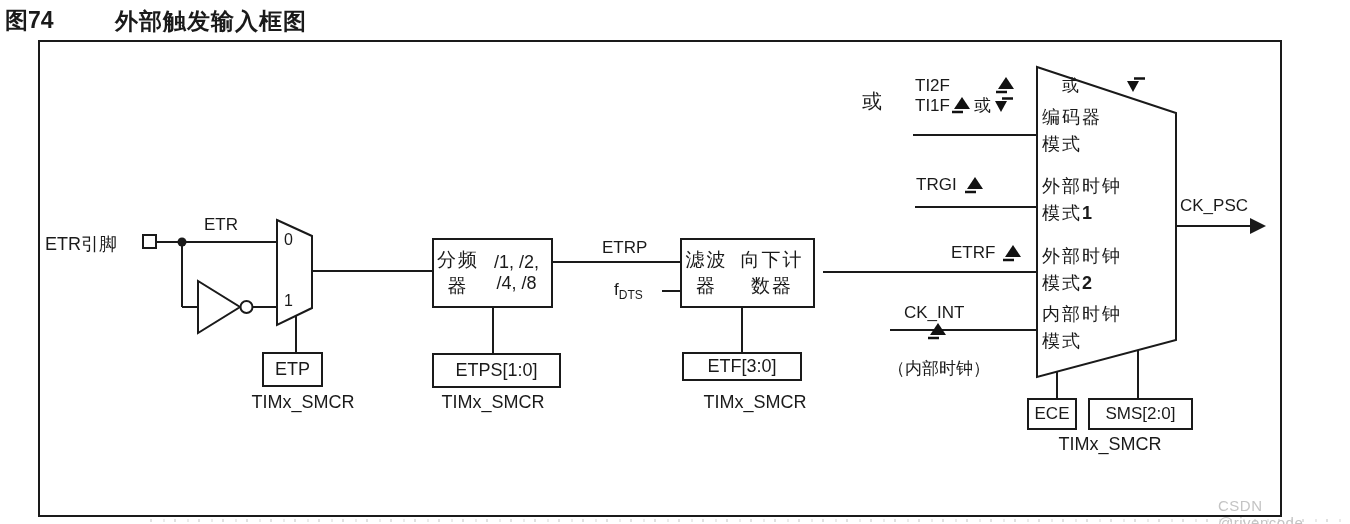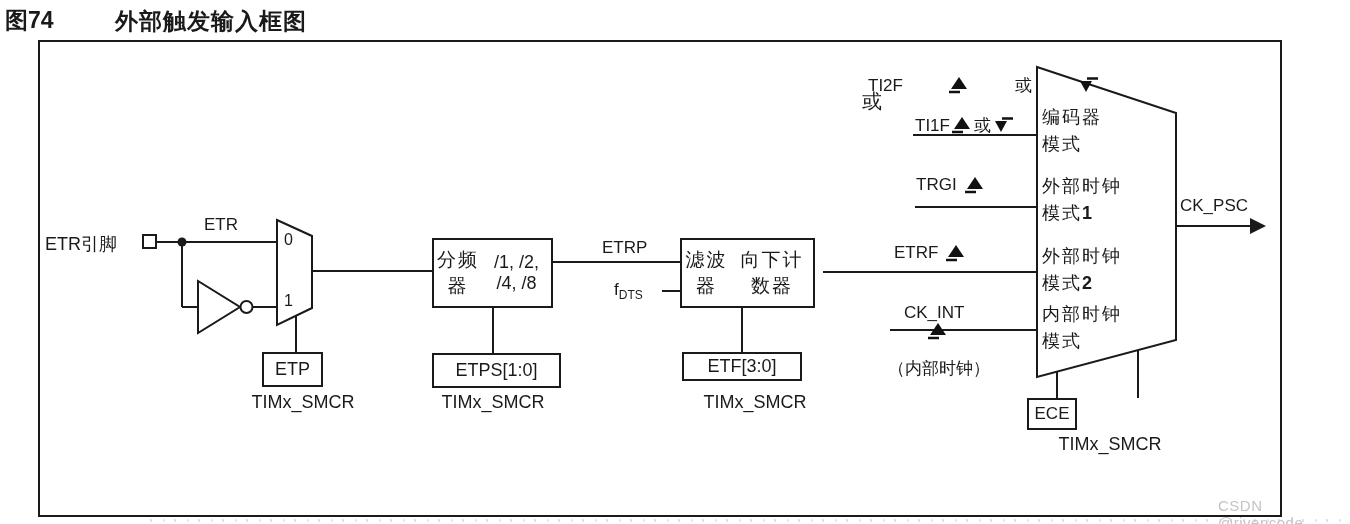--- a/index.html
+++ b/index.html
@@ -98,54 +98,54 @@
     <span class="cjk" style="font-size:19px;">滤波器</span>
     <span class="cjk" style="font-size:19px;">向下计数器</span>
   </div>
   <div class="box t18" style="left:682px;top:352px;width:120px;height:29px;">
     <span>ETF[3:0]</span>
   </div>
   <div class="ctrl-label" style="left:692px;top:392px;width:126px;">TIMx_SMCR</div>
 
   <span class="lbl" style="left:862px;top:88px;font-size:20px;">或</span>
 
-  <div class="row" style="left:868px;top:74px;gap:44px;">
+  <div class="row" style="left:915px;top:74px;gap:44px;">
     <span>TI2F</span>
     <svg width="20" height="17">
         <polygon points="10,0 18,12 2,12" fill="#111"></polygon>
         <line x1="0" y1="15" x2="11" y2="15" stroke="#111" stroke-width="2.5"></line>
       </svg>
     <span>或</span>
     <svg width="20" height="17">
         <line x1="9" y1="1.5" x2="20" y2="1.5" stroke="#111" stroke-width="2.5"></line>
         <polygon points="2,4 14,4 8,15" fill="#111"></polygon>
       </svg>
   </div>
-  <div class="row" style="left:915px;top:114px;">
+  <div class="row" style="left:915px;top:94px;">
     <span>TI1F</span>
     <svg width="20" height="17">
         <polygon points="10,0 18,12 2,12" fill="#111"></polygon>
         <line x1="0" y1="15" x2="11" y2="15" stroke="#111" stroke-width="2.5"></line>
       </svg>
     <span>或</span>
     <svg width="20" height="17">
         <line x1="9" y1="1.5" x2="20" y2="1.5" stroke="#111" stroke-width="2.5"></line>
         <polygon points="2,4 14,4 8,15" fill="#111"></polygon>
       </svg>
   </div>
 
   <div class="row" style="left:916px;top:175px;">
     <span>TRGI</span>
     <svg width="20" height="17" style="margin-left:8px;">
         <polygon points="10,0 18,12 2,12" fill="#111"></polygon>
         <line x1="0" y1="15" x2="11" y2="15" stroke="#111" stroke-width="2.5"></line>
       </svg>
   </div>
 
-  <div class="row" style="left:894px;top:243px;">
+  <div class="row" style="left:951px;top:243px;">
     <span>ETRF</span>
     <svg width="20" height="17" style="margin-left:8px;">
         <polygon points="10,0 18,12 2,12" fill="#111"></polygon>
         <line x1="0" y1="15" x2="11" y2="15" stroke="#111" stroke-width="2.5"></line>
       </svg>
   </div>
 
   <div class="row" style="left:904px;top:303px;flex-direction:column;">
     <span>CK_INT</span>
     <svg width="20" height="17" style="margin-left:10px;">
@@ -170,18 +170,21 @@
   <div class="modeblock" style="left:1042px;top:301px;">
     <div>内部时钟</div>
     <div><span>模式</span><b></b></div>
   </div>
 
   <span class="lbl t17" style="left:1180px;top:196px;">CK_PSC</span>
 
   <div class="box" style="left:1027px;top:398px;width:50px;height:32px;font-size:17px;">
     <span>ECE</span>
   </div>
+  <div class="box" style="left:1088px;top:398px;width:105px;height:32px;font-size:17px;">
+    <span>SMS[2:0]</span>
+  </div>
   <div class="ctrl-label" style="left:1047px;top:434px;width:126px;">TIMx_SMCR</div>
 
   <span id="watermark" style="left:1218px;top:497px;">CSDN @rivencode</span>
   <div id="crop-artifact"></div>
 
 </div>
 
 </body></html>

